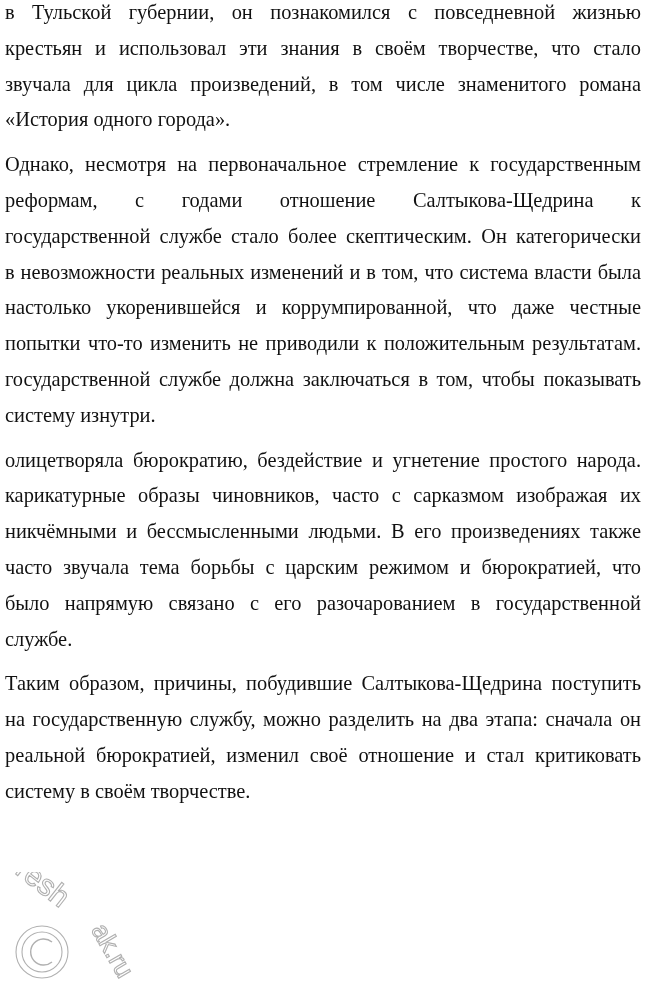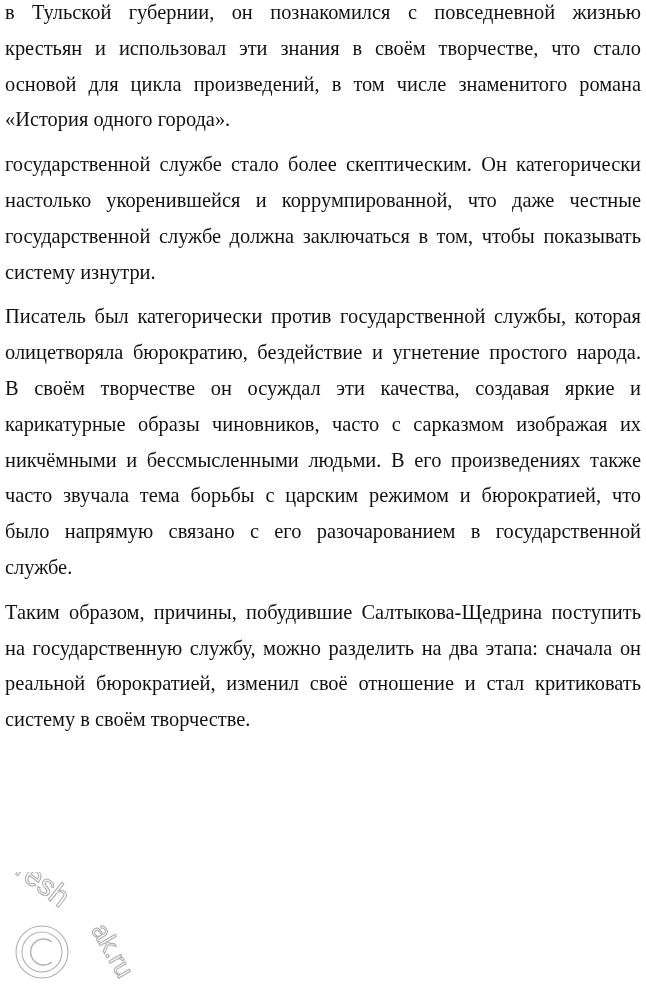--- a/index.html
+++ b/index.html
@@ -46,35 +46,37 @@
   }
 </style>
 </head>
 <body>
 
 <div class="page">
 
   <p class="para">
     <span class="line">в Тульской губернии, он познакомился с повседневной жизнью</span>
     <span class="line">крестьян и использовал эти знания в своём творчестве, что стало</span>
-    <span class="line">основой для цикла произведений, в том числе знаменитого романа</span>
+    <span class="line">звучала для цикла произведений, в том числе знаменитого романа</span>
     <span class="line last">«История одного города».</span>
   </p>
 
   <p class="para">
+    <span class="line">Однако, несмотря на первоначальное стремление к государственным</span>
+    <span class="line">реформам, с годами отношение Салтыкова-Щедрина к</span>
     <span class="line">государственной службе стало более скептическим. Он категорически</span>
+    <span class="line">в невозможности реальных изменений и в том, что система власти была</span>
     <span class="line">настолько укоренившейся и коррумпированной, что даже честные</span>
+    <span class="line">попытки что-то изменить не приводили к положительным результатам.</span>
     <span class="line">государственной службе должна заключаться в том, чтобы показывать</span>
     <span class="line last">систему изнутри.</span>
   </p>
 
   <p class="para">
-    <span class="line">Писатель был категорически против государственной службы, которая</span>
     <span class="line">олицетворяла бюрократию, бездействие и угнетение простого народа.</span>
-    <span class="line">В своём творчестве он осуждал эти качества, создавая яркие и</span>
     <span class="line">карикатурные образы чиновников, часто с сарказмом изображая их</span>
     <span class="line">никчёмными и бессмысленными людьми. В его произведениях также</span>
     <span class="line">часто звучала тема борьбы с царским режимом и бюрократией, что</span>
     <span class="line">было напрямую связано с его разочарованием в государственной</span>
     <span class="line last">службе.</span>
   </p>
 
   <p class="para">
     <span class="line">Таким образом, причины, побудившие Салтыкова-Щедрина поступить</span>
     <span class="line">на государственную службу, можно разделить на два этапа: сначала он</span>

